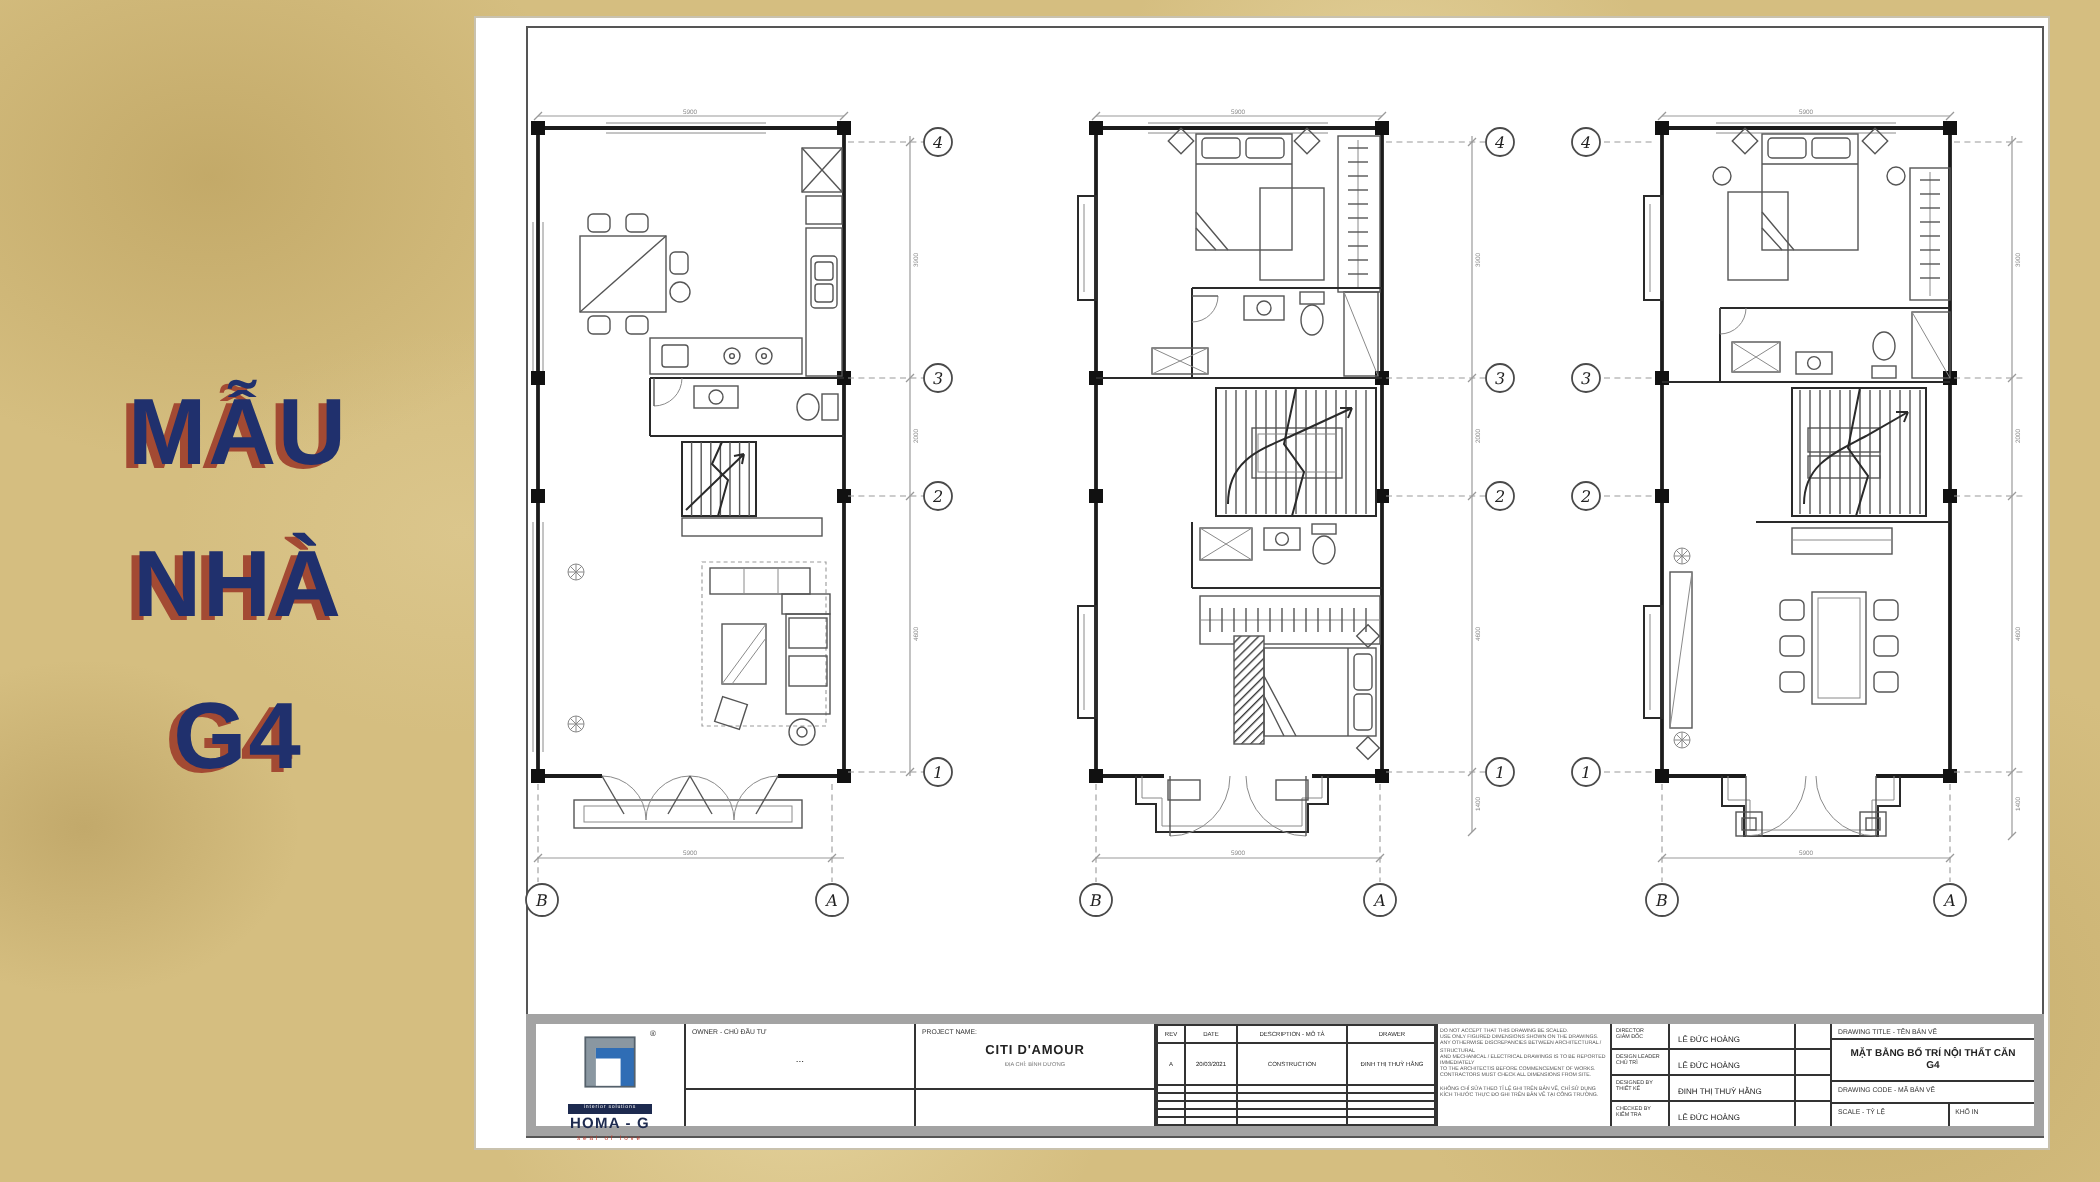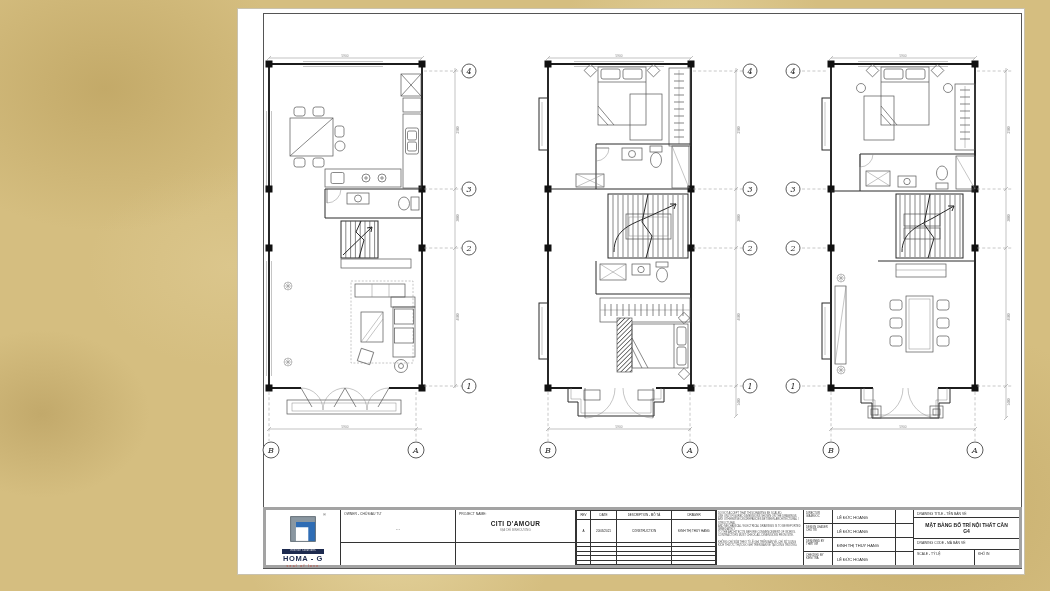--- a/index.html
+++ b/index.html
@@ -29,21 +29,21 @@
   .f{stroke:#555;stroke-width:.7;fill:none}
   .fl{stroke:#8a8a8a;stroke-width:.5;fill:none}
   .col{fill:#111;stroke:none}
   .dim{stroke:#9a9a9a;stroke-width:.6;fill:none}
   .dimd{stroke:#9a9a9a;stroke-width:.55;fill:none;stroke-dasharray:3 2.2}
   .gb{stroke:#4a4a4a;stroke-width:.9;fill:#fff}
   .gt{font:italic 8px "DejaVu Serif",serif;fill:#222;text-anchor:middle}
   .dt{font:3.2px "Liberation Sans",sans-serif;fill:#8a8a8a;text-anchor:middle}
   .rug{stroke:#999;stroke-width:.55;stroke-dasharray:2 1.6;fill:none}
   
-  .tblock{position:absolute;left:25px;top:498px;width:759px;height:61px;border:3px solid #a3a3a3;
+  .tblock{position:absolute;left:25px;top:498px;width:759px;height:61px;border:5px solid #a3a3a3;
     box-sizing:border-box;display:flex;background:#fff;color:#222;}
   .tb{border-right:1px solid #333;box-sizing:border-box;height:100%;position:relative;flex:none;}
   .lbl{font-size:3.4px;color:#333;padding:2px 0 0 3px;}
   .tb-split{height:33px;border-bottom:1px solid #333;box-sizing:border-box;}
   .logo-cell{width:75px;text-align:center;}
   .logo-reg{position:absolute;top:2px;right:14px;font-size:4px;color:#333;}
   .logo-strip{margin:1px auto 0;width:42px;height:4.5px;background:#1d2a4f;color:#fff;
     font-size:2.6px;line-height:4.5px;letter-spacing:.4px;}
   .logo-brand{font-size:7.5px;font-weight:bold;color:#1d2a4f;letter-spacing:.6px;margin-top:.5px;}
   .logo-tag{font-size:3.2px;color:#c0392b;letter-spacing:1.4px;margin-top:.5px;}
@@ -72,20 +72,25 @@
     font-size:5px;font-weight:bold;line-height:6px;padding:0 8px;}
   .dr3{height:11px;border-top:1px solid #333;box-sizing:border-box;}
   .dr4{flex:1;border-top:1px solid #333;display:flex;box-sizing:border-box;}
   .dr4 .sc{width:58%;border-right:1px solid #333;box-sizing:border-box;}
 </style>
 </head>
 <body>
 
 <div class="slide">
 
+  <div class="side-title">
+    <div>MẪU</div>
+    <div>NHÀ</div>
+    <div>G4</div>
+  </div>
 
   <div class="sheet">
     <div class="frame"></div>
 
     <svg class="plan p1" width="228" height="410" viewBox="0 0 228 410">
       <defs>
         <pattern id="hatchD" patternUnits="userSpaceOnUse" width="3.2" height="3.2" patternTransform="rotate(45)">
           <rect width="3.2" height="3.2" fill="#fff"></rect>
           <line x1="0" y1="0" x2="0" y2="3.2" stroke="#3a3a3a" stroke-width="1.4"></line>
         </pattern>

